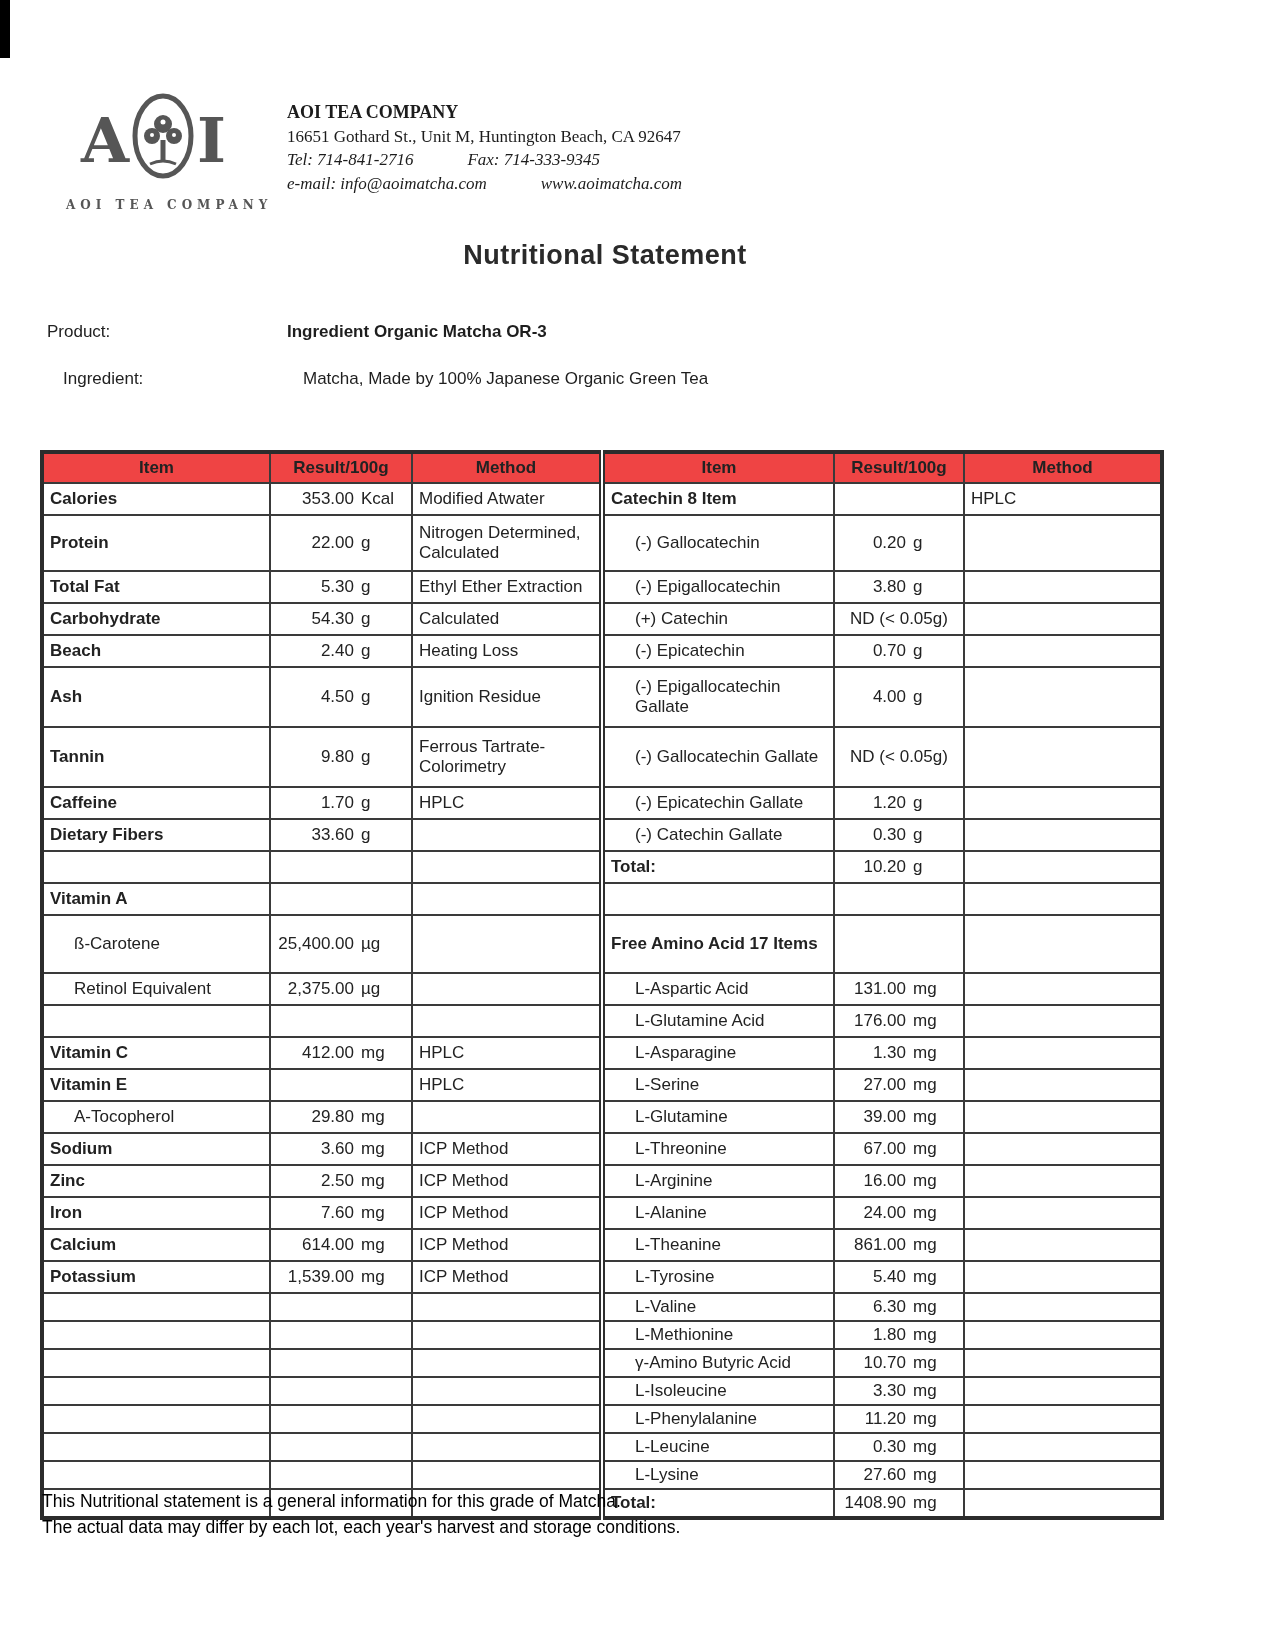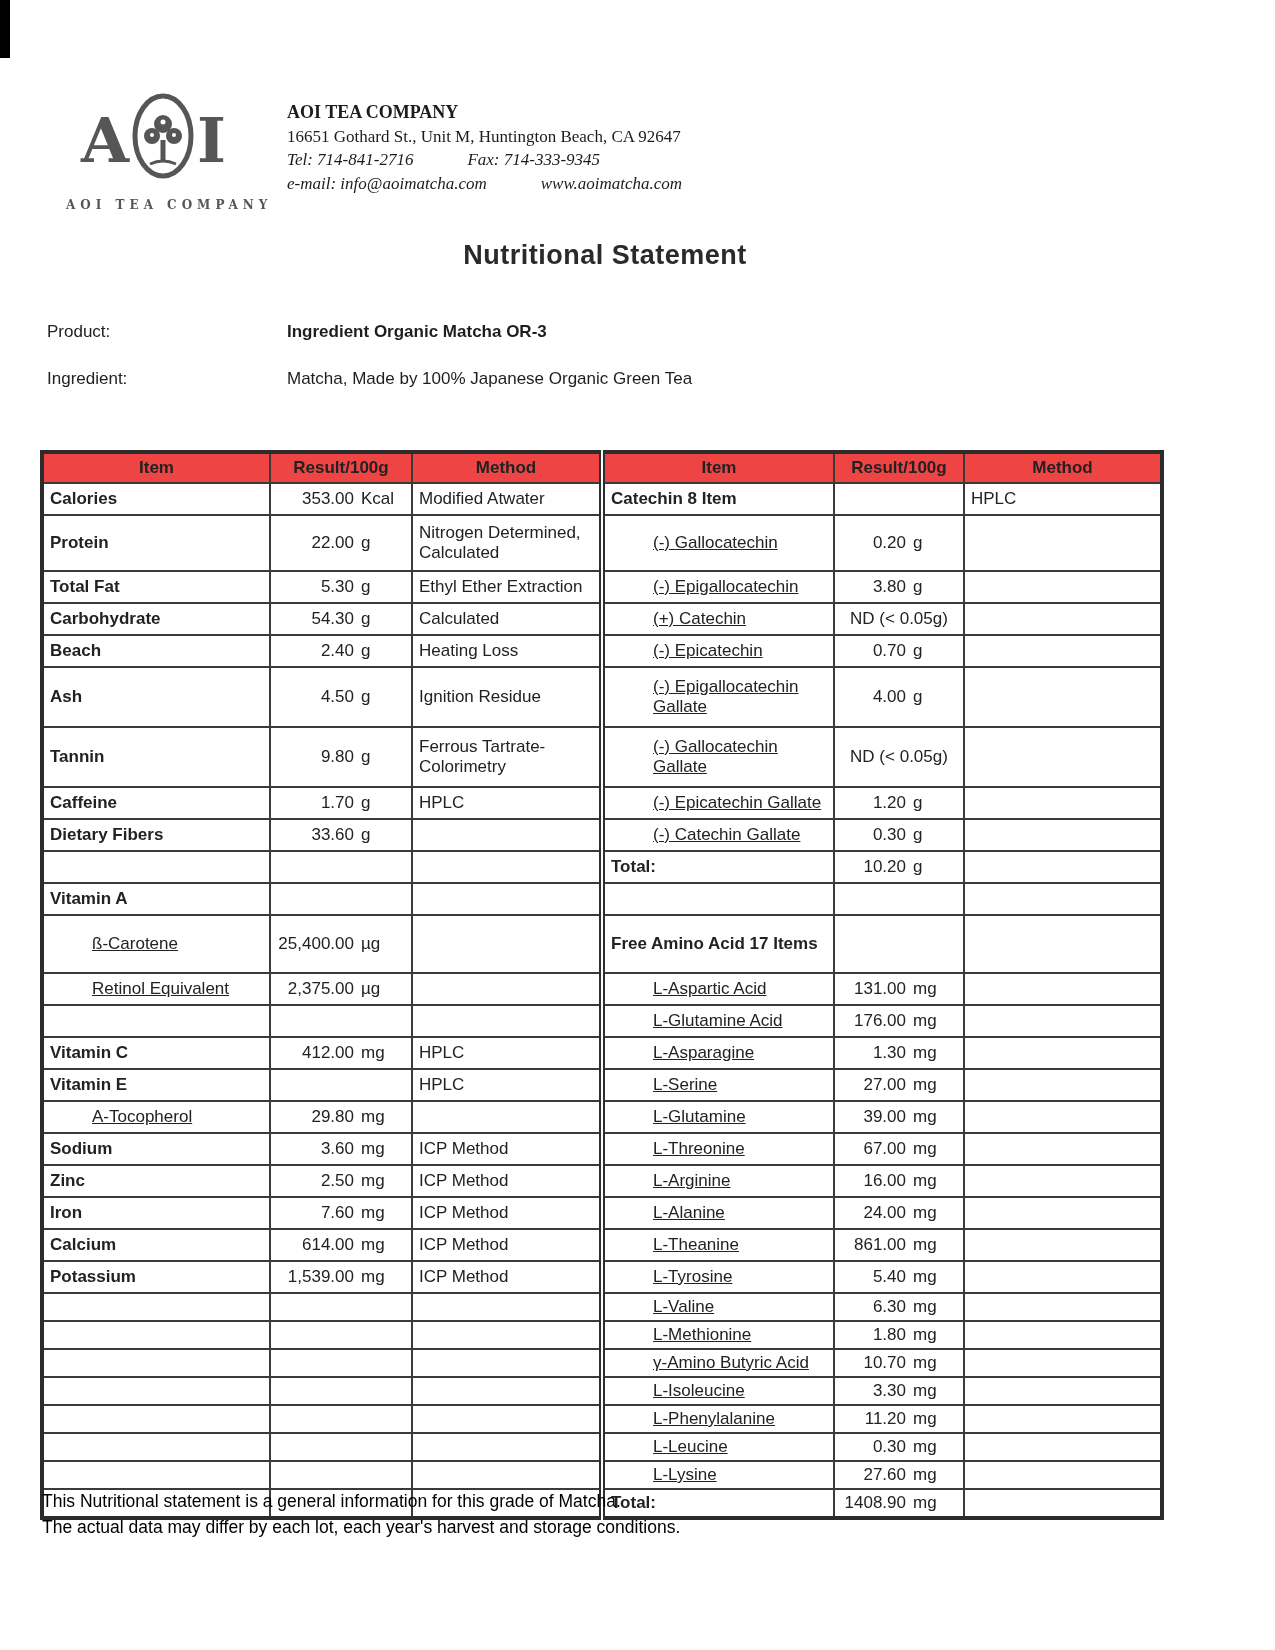--- a/index.html
+++ b/index.html
@@ -24,21 +24,21 @@
   .company-name { font-weight:bold; font-size:18px; }
   .company .pair span { margin-right:54px;font-style:italic; }
   .company .pair span:last-child { margin-right:0; }
 
   
   .title { position:absolute; top:240px; left:0; width:1210px; text-align:center;
            font-size:27px; font-weight:bold; color:#2a2a2a; letter-spacing:0.5px; }
   .field-row { position:absolute; left:47px; width:1100px; font-size:17px; }
   .field-row .label { display:inline-block; width:240px; color:#222; }
   .field-row.product { top:322px; }
-  .field-row.ingredient { top:369px; }
+  .field-row.ingredient { top:369px;margin-left:16px; }
   .field-row.product .value { font-weight:bold; }
 
   
   .table-wrap { position:absolute; left:40px; top:450px; }
   table.doc-table { border-collapse:collapse; table-layout:fixed; width:1120px;
                     border:4px solid #2c2c2c; }
   .doc-table th, .doc-table td { border:2px solid #3a3a3a; font-size:17px; color:#222;
                                  padding:2px 6px; vertical-align:middle; overflow:hidden; }
   .doc-table th { background:#ef4444; font-weight:bold; text-align:center; height:24px; }
   .doc-table td { height:26px; }
@@ -46,21 +46,21 @@
   .doc-table th:nth-child(4), .doc-table td:nth-child(4) { border-left:6px double #2e2e2e; }
 
   .doc-table tr:nth-child(3) td { height:50px; }
   .doc-table tr:nth-child(7) td { height:54px; }
   .doc-table tr:nth-child(8) td { height:54px; }
   .doc-table tr:nth-child(13) td { height:52px; }
   .doc-table tr:nth-child(n+24) td { height:22px; }
 
   .cell-item { text-align:left; padding-left:7px; }
   .cell-item.kind-group { font-weight:bold; }
-  .cell-item.kind-sub { padding-left:48px; font-weight:normal;text-decoration:underline; }
+  .cell-item.kind-sub { padding-left:30px; font-weight:normal; }
   .cell-method { text-align:left; padding-left:7px; }
   .cell-result .num-wrap { display:flex; width:100%; }
   .cell-result .num-val { flex:1; text-align:right; }
   .cell-result .num-unit { width:44px; text-align:left; padding-left:7px; }
   .cell-result.centered { text-align:center; }
 
   
   .footer { position:absolute; left:42px; top:1488px; font-size:17.5px; line-height:1.5; color:#000000; }
 </style>
 </head>

